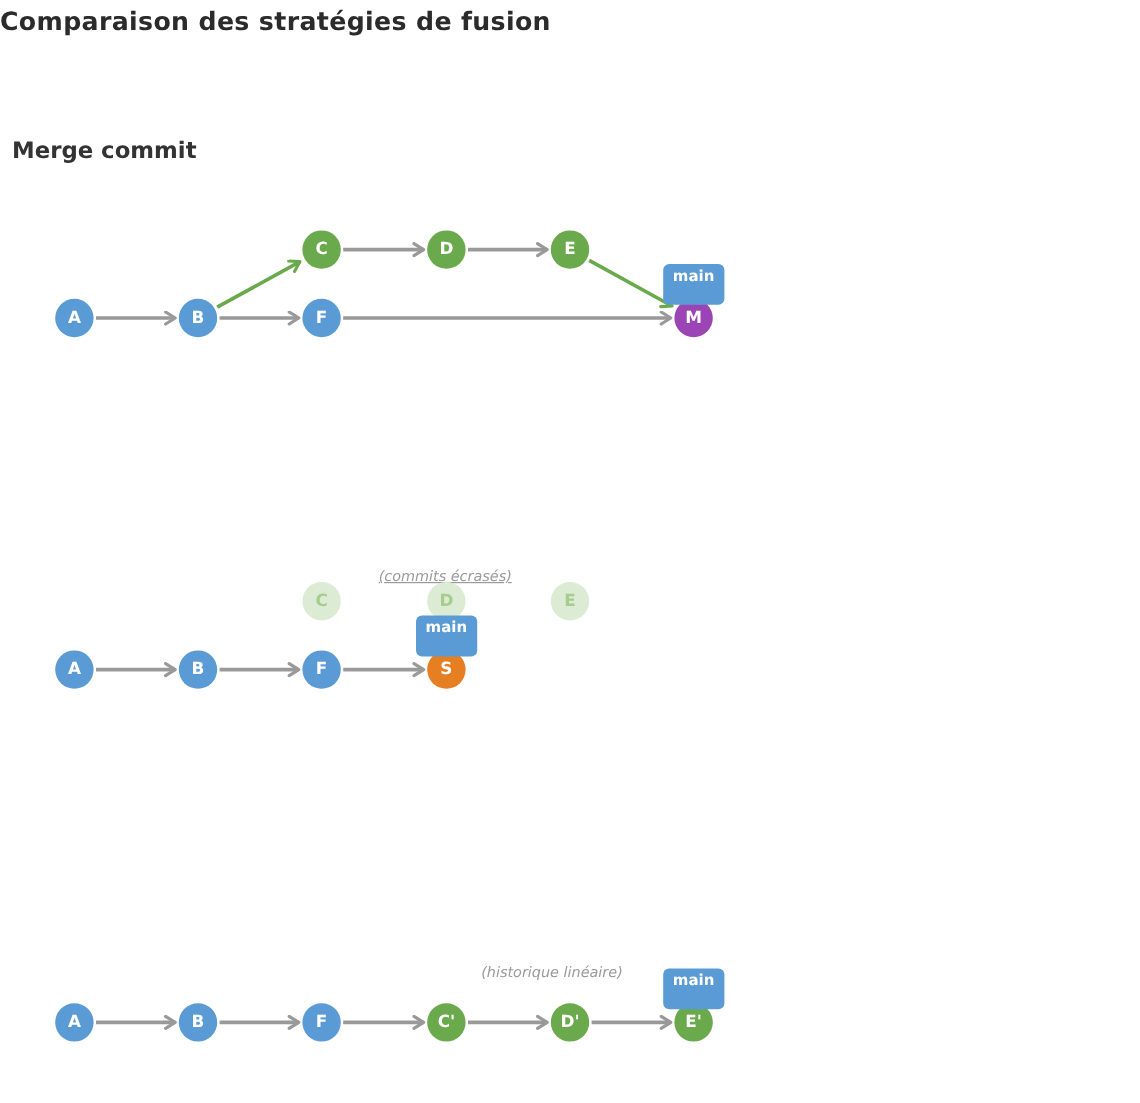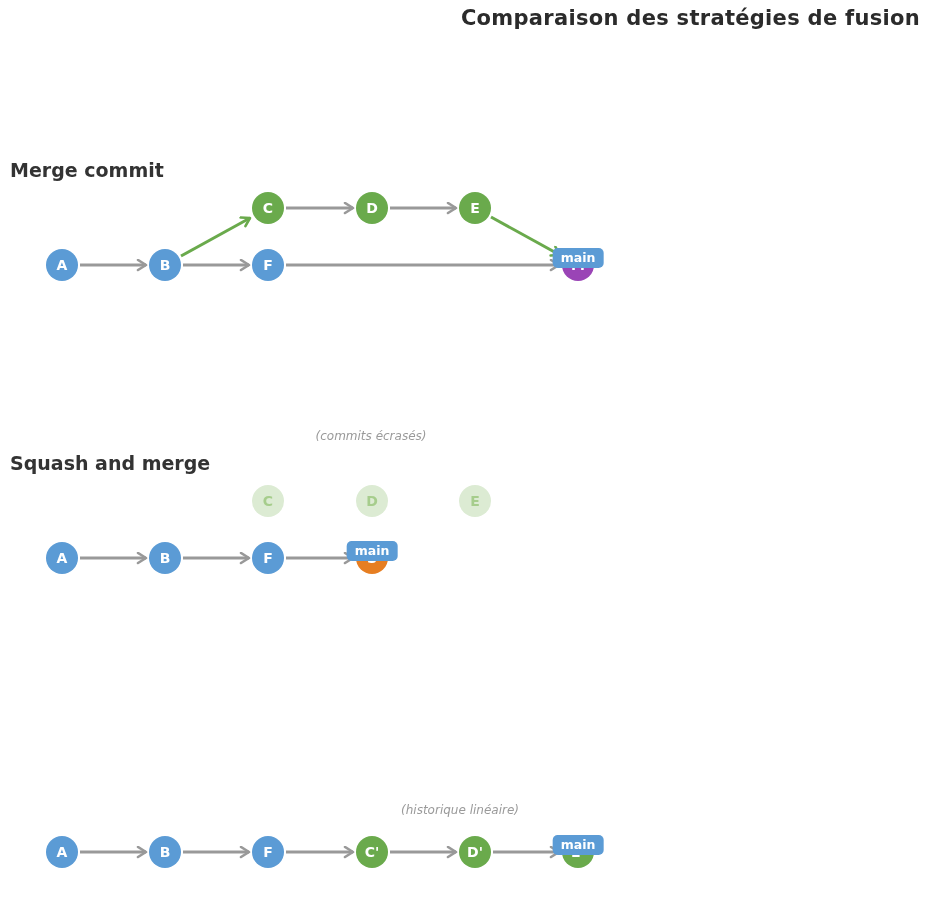--- a/index.html
+++ b/index.html
@@ -13,33 +13,32 @@
     width: 950px;
     height: 919px;
     background: #ffffff;
     overflow: hidden;
   }
   .fig-title {
     position: absolute;
     top: 6px;
     left: 0;
     width: 920px;
-    text-align: right;
+    text-align: left;
     font-size: 21px;
     font-weight: bold;
     color: #2b2b2b;
     letter-spacing: 0.3px;
   }
   .section-heading {
     position: absolute;
     left: 10px;
     font-size: 19px;
     font-weight: bold;
     color: #333333;
-    margin-top: 44px;
   }
   .annotation {
     position: absolute;
     transform: translate(-50%, -50%);
     font-size: 12px;
     font-style: italic;
     color: #9a9a9a;
     white-space: nowrap;
   }
   .node {
@@ -61,24 +60,23 @@
   .node.purple { background: #9a44b6; }
   .node.orange { background: #e67e22; }
   .node.faded  { background: #dcebd3; color: #a6cd8c; }
   .badge {
     position: absolute;
     transform: translate(-50%, -50%);
     background: #5b9bd5;
     color: #ffffff;
     font-size: 12.5px;
     font-weight: bold;
-    padding: 2px 8px 3px 8px;
+    padding: 2px 8px 17px 8px;
     border-radius: 5px;
     white-space: nowrap;
-    margin-top: 21px;
   }
   #edges-svg {
     position: absolute;
     top: 0;
     left: 0;
   }
   .edge-gray  { stroke: #999999; stroke-width: 3; fill: none; }
   .edge-green { stroke: #6aaa4c; stroke-width: 3; fill: none; }
 </style>
 </head>
@@ -135,22 +133,21 @@
       <span>B</span>
     </div>
   <div class="node blue" style="left:268px; top:265px;">
       <span>F</span>
     </div>
   <div class="node purple" style="left:578px; top:265px;">
       <span>M</span>
     </div>
   <div class="badge" style="left:578px; top:237px;">main</div>
 
-  <div class="section-heading" style="top:408px;">Squash and merge</div>
-  <div class="annotation" style="left:371px; top:436px;">(commits écrasés)</div>
+  <div class="annotation" style="left:371px; top:480px;text-decoration:underline;">(commits écrasés)</div>
 
   <div class="node faded" style="left:268px; top:501px;">
       <span>C</span>
     </div>
   <div class="node faded" style="left:372px; top:501px;">
       <span>D</span>
     </div>
   <div class="node faded" style="left:475px; top:501px;">
       <span>E</span>
     </div>

